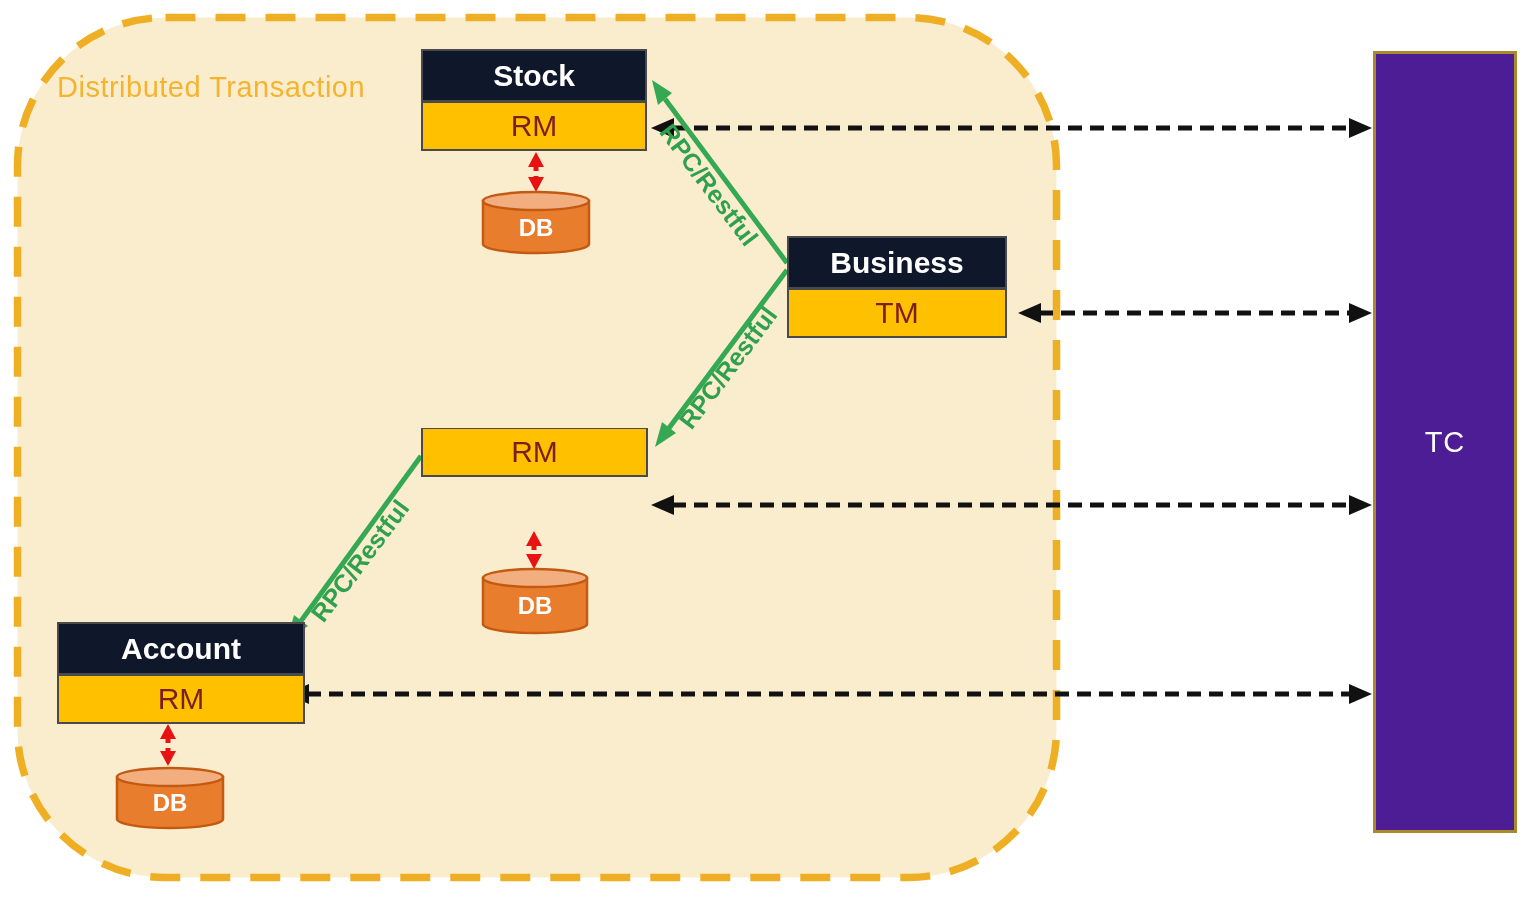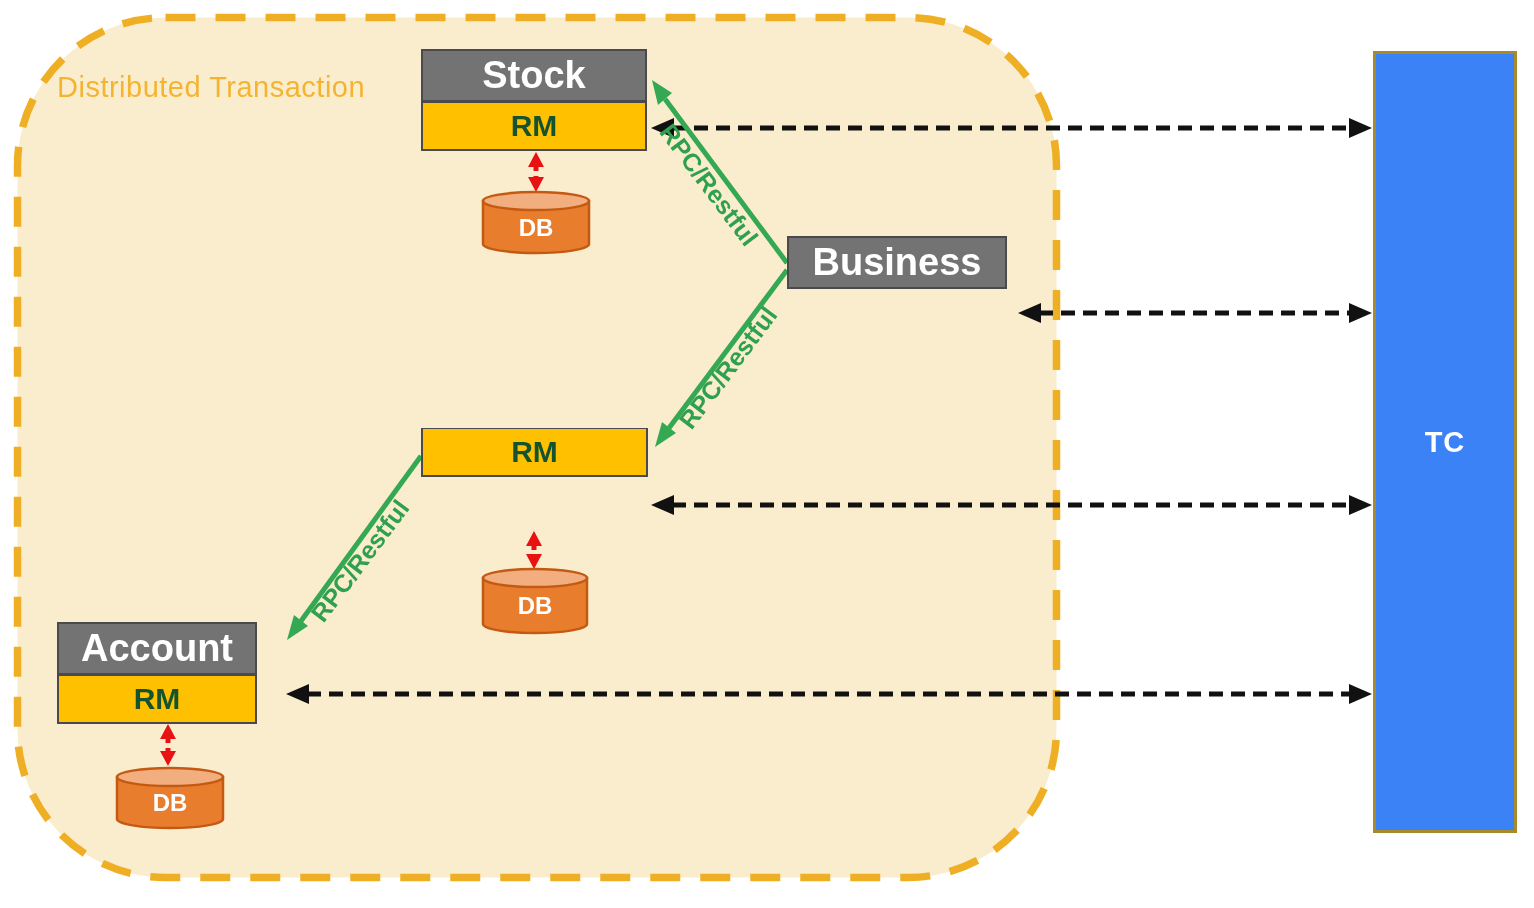--- a/index.html
+++ b/index.html
@@ -20,43 +20,43 @@
     font-size: 29px;
     font-weight: normal;
     color: #F4B431;
     letter-spacing: 0.5px;
     white-space: nowrap;
   }
 
   .svc { position: absolute; display: flex; flex-direction: column; }
   .svc-name {
     height: 49px;
-    background: #737373;
+    background: #0f172a;
     border: 2px solid #4a4a4e;
     display: flex; align-items: center; justify-content: center;
-    color: #ffffff; font-weight: bold; font-size: 38px;
+    color: #ffffff; font-weight: bold; font-size: 30px;
   }
   .svc-role {
     height: 46px;
     background: #FFC000;
     border: 2px solid #4a4a4e;
     border-top: 1px solid #4a4a4e;
     display: flex; align-items: center; justify-content: center;
-    color: #14532d; font-weight: bold; font-size: 30px;
+    color: #7f1d1d; font-weight: normal; font-size: 30px;
   }
 
   .tc-box {
     position: absolute;
     left: 1373px; top: 51px;
     width: 144px; height: 782px;
-    background: #3b82f6;
+    background: #4c1d95;
     border: 3px solid #A98A2A;
     box-sizing: border-box;
     display: flex; align-items: center; justify-content: center;
-    color: #ffffff; font-weight: bold; font-size: 29px;
+    color: #ffffff; font-weight: normal; font-size: 29px;
     letter-spacing: 1px;
   }
 
   .db-label {
     fill: #ffffff;
     font-family: "Liberation Sans", sans-serif;
     font-weight: bold;
     font-size: 24px;
     text-anchor: middle;
   }
@@ -156,27 +156,28 @@
 
   <div class="panel-title">Distributed Transaction</div>
 
   <div class="svc" style="left:421px; top:49px; width:226px;">
     <div class="svc-name">Stock</div>
     <div class="svc-role">RM</div>
   </div>
 
   <div class="svc" style="left:787px; top:236px; width:220px;">
     <div class="svc-name">Business</div>
+    <div class="svc-role">TM</div>
   </div>
 
   <div class="svc" style="left:421px; top:428px; width:227px;">
     <div class="svc-role">RM</div>
   </div>
 
-  <div class="svc" style="left:57px; top:622px; width:200px;">
+  <div class="svc" style="left:57px; top:622px; width:248px;">
     <div class="svc-name">Account</div>
     <div class="svc-role">RM</div>
   </div>
 
   <div class="tc-box">
     <span>TC</span>
   </div>
 
 </div>
 

